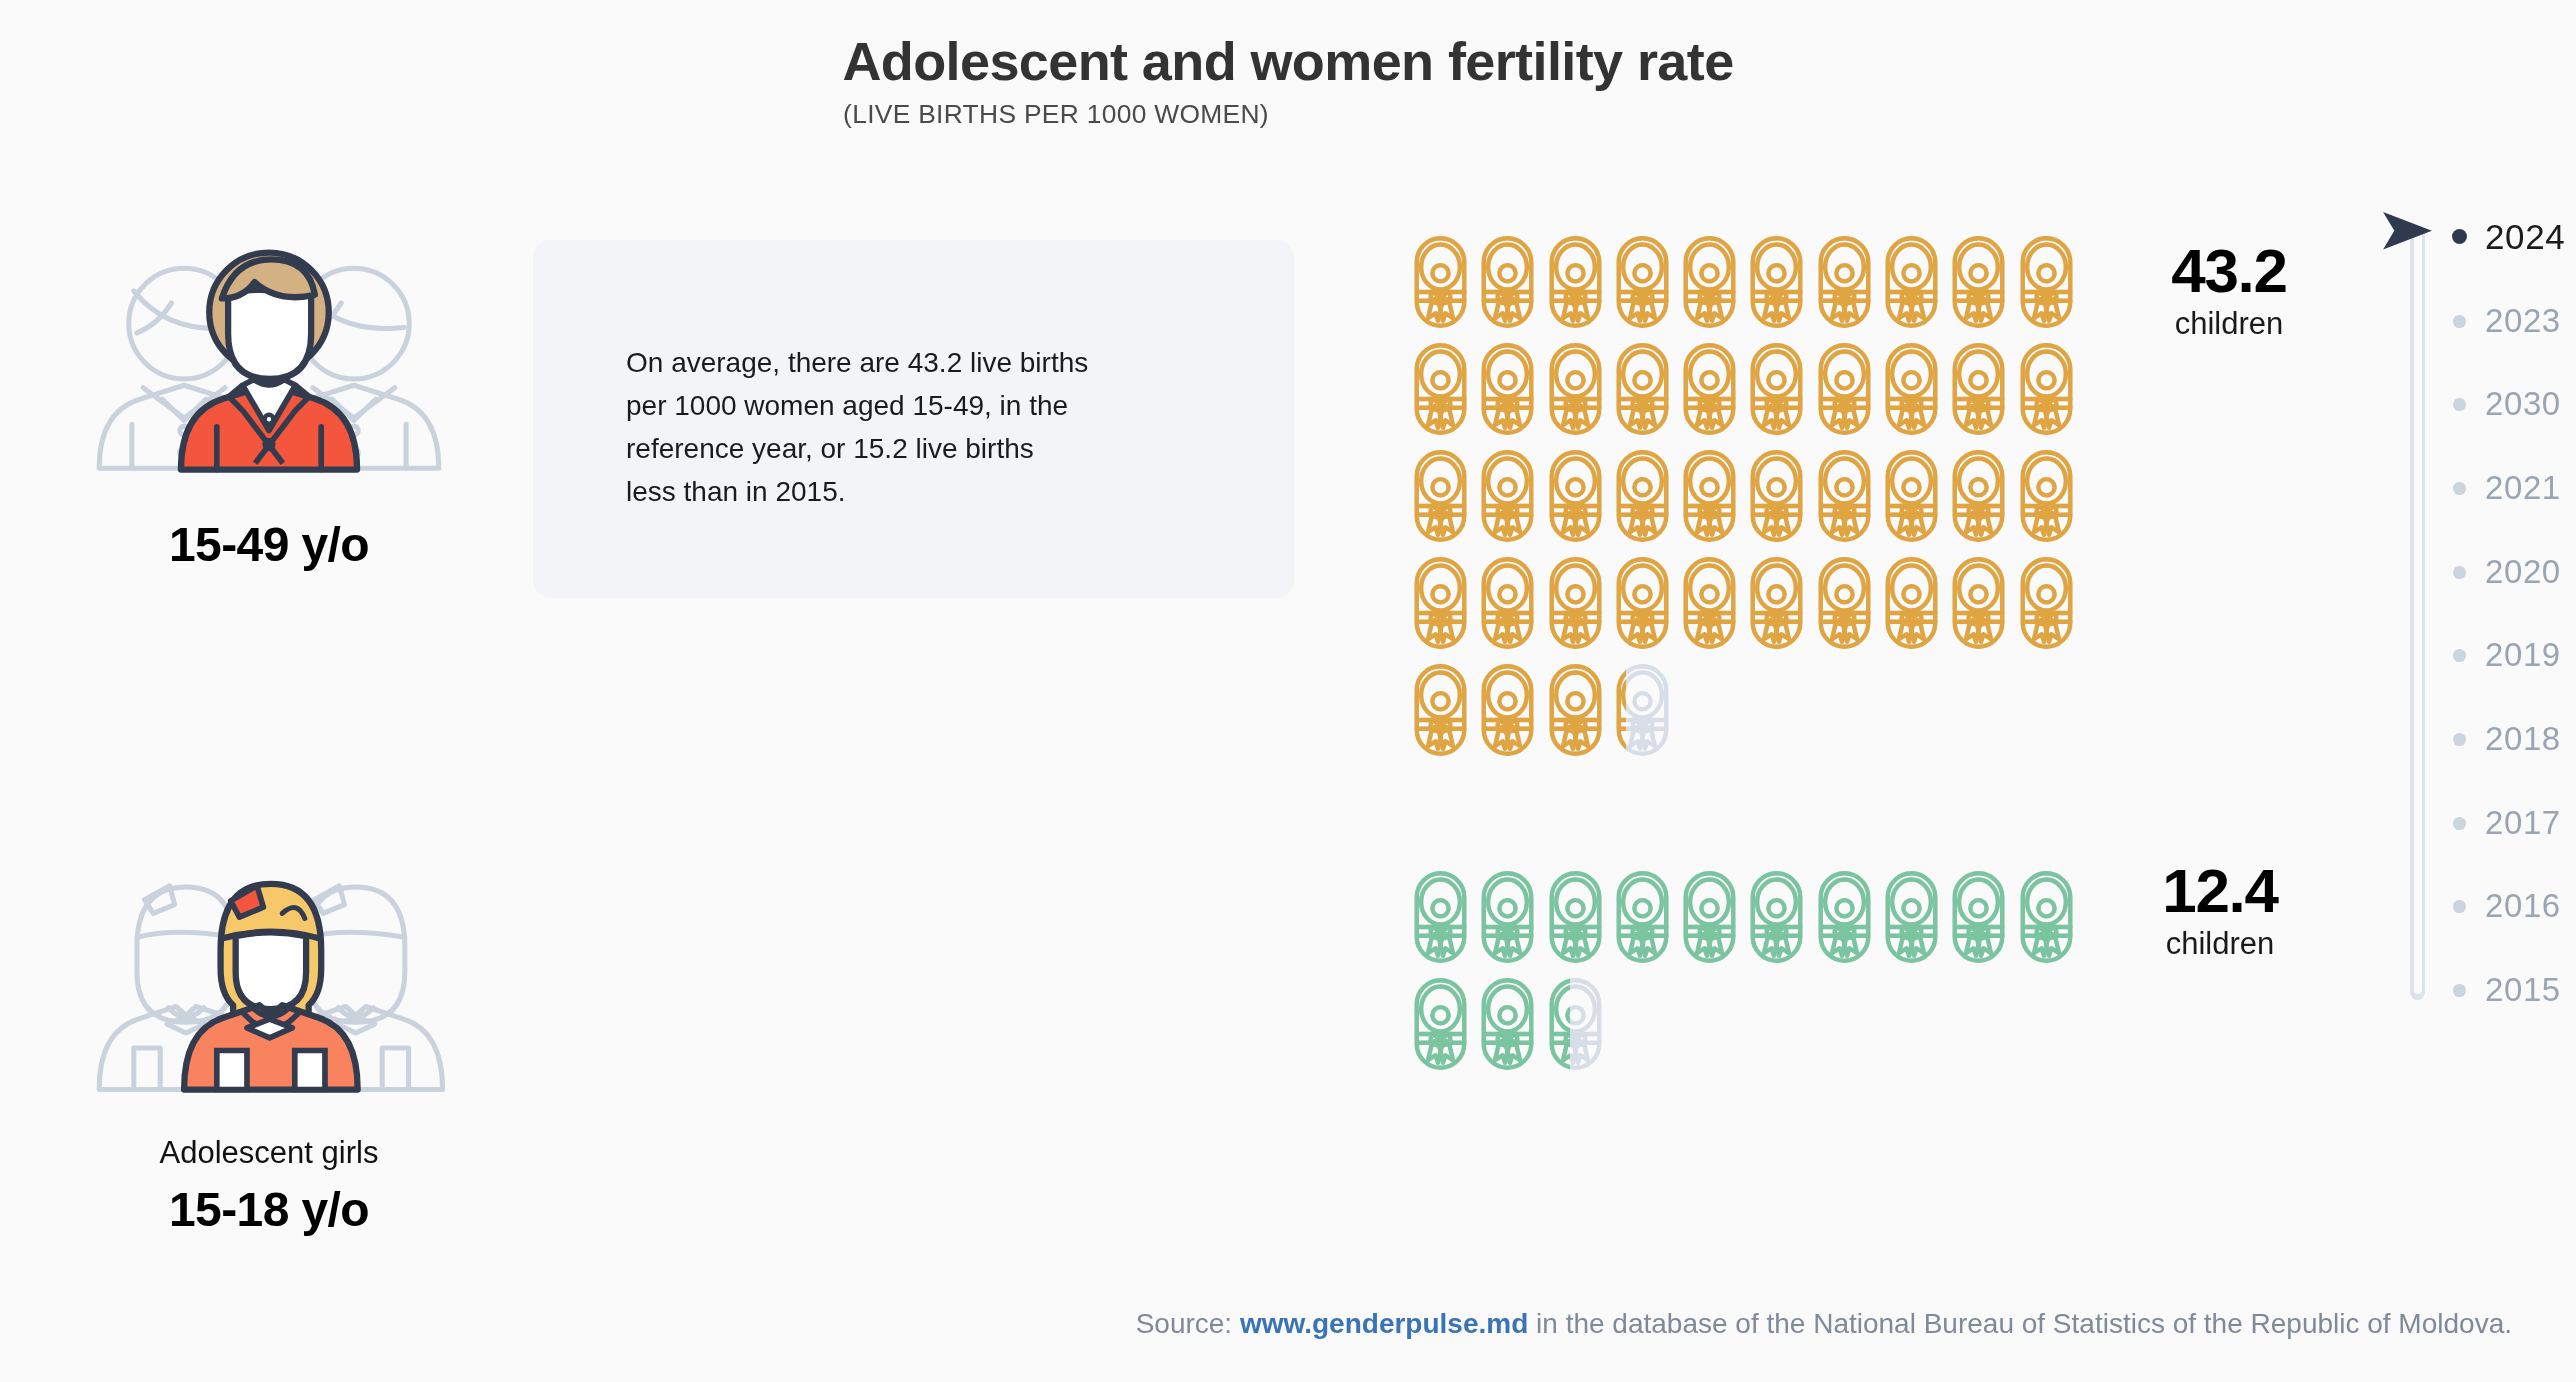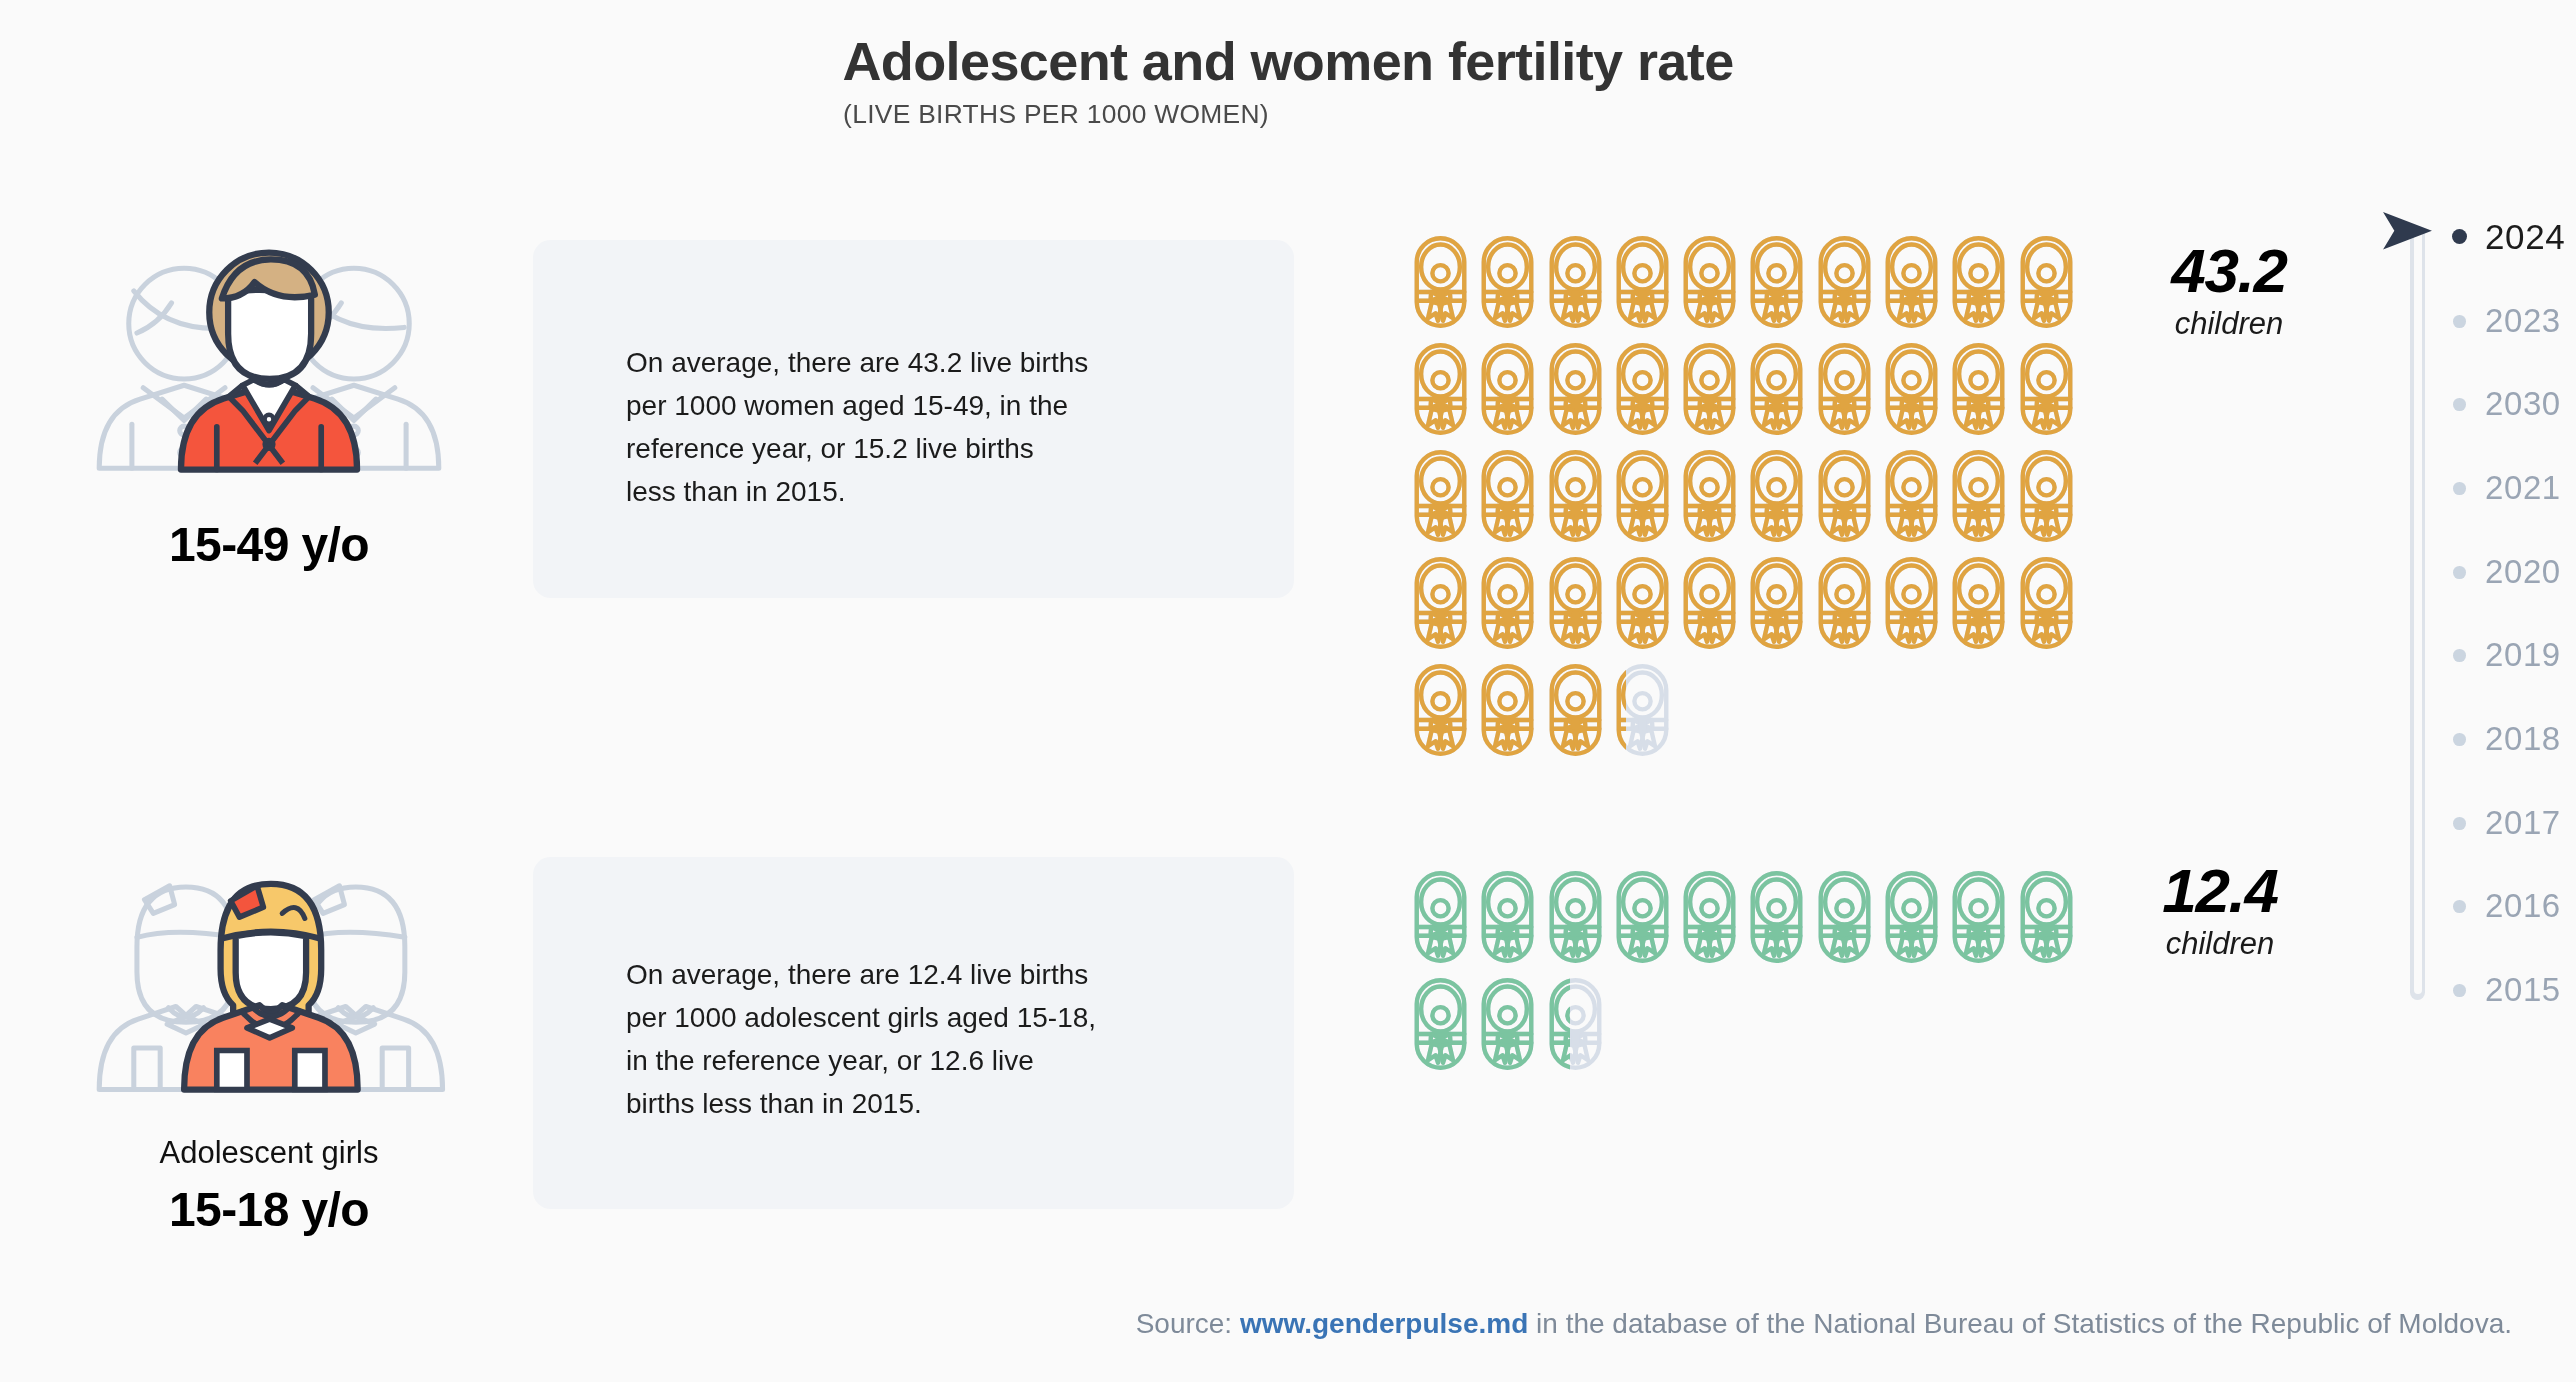--- a/index.html
+++ b/index.html
@@ -67,21 +67,21 @@
   
   .picto-grid { position: absolute; }
   .picto {
     position: absolute;
     width: 55px;
     height: 96px;
   }
   .picto svg { display: block; width: 55px; height: 96px; }
 
   
-  .stat { position: absolute; text-align: center; width: 264px; font-style: italic; }
+  .stat { position: absolute; text-align: center; width: 264px; }
   .stat-value {
     font-size: 62px; font-weight: bold; color: #000; letter-spacing: -1.3px;
     line-height: 1;
   }
   .stat-unit { font-size: 31px; color: #1a1a1a; margin-top: 6.3px; line-height: 1; }
 
   
   .timeline { position: absolute; left: 2384px; top: 220px; width: 189px; height: 792px; }
   .tl-rail {
     position: absolute; left: 26.4px; top: 6.3px;
@@ -1959,26 +1959,20 @@
           <path d="M132 268 q46 54 92 0" fill="none" stroke="#333C4E" stroke-width="9" stroke-linecap="round"></path>
 
           <path d="M140 294 l36 -14 l36 14 l-36 16 z" fill="#FFFFFF" stroke="#333C4E" stroke-width="9" stroke-linejoin="round"></path>
         </g>
       </svg>
     </div>
     <div class="person-caption">Adolescent girls</div>
     <div class="person-age">15-18 y/o</div>
   </div>
 
-  <div class="callout" style="left:533px; top:857px; width:761px; height:352px;">
-    <div class="callout-text" style="top:96px; width:629px;">On average, there are 12.4 live births
-per 1000 adolescent girls aged 15-18,
-in the reference year, or 12.6 live
-births less than in 2015.</div>
-  </div>
 
   <div class="picto-grid" id="grid-adolescent" style="left:1413px; top:869px; width:654px; height:201px;">
       <div class="picto" style="left: 0px; top: 0px;">
         <svg viewBox="0 0 88 152" width="55" height="96">
     <defs>
       <clipPath id="clip44">
               <rect x="0" y="0" width="88.00" height="152"></rect>
             </clipPath>
     </defs>
     <g>

